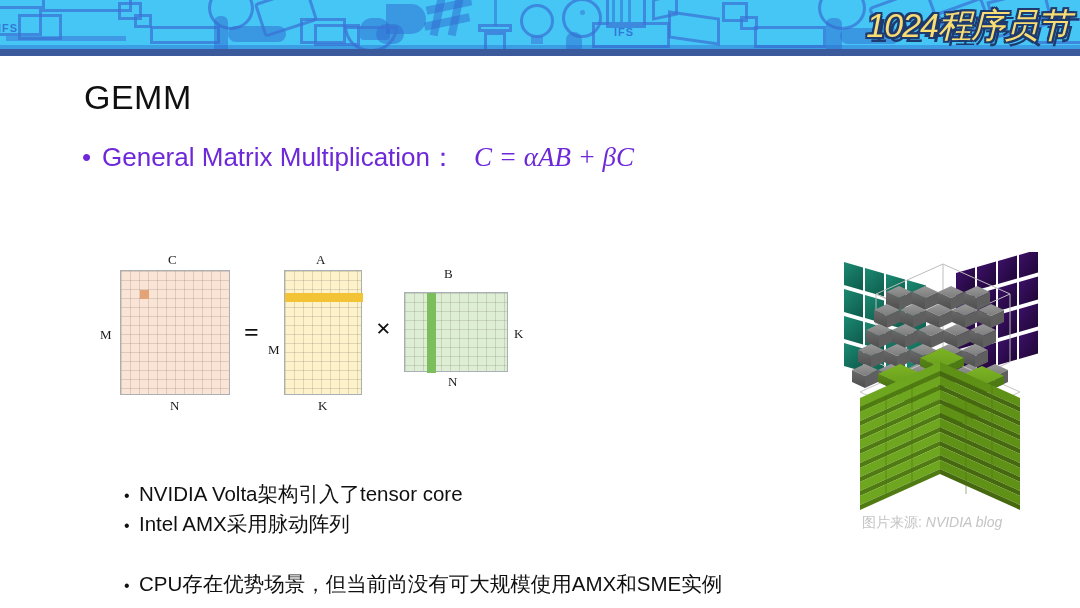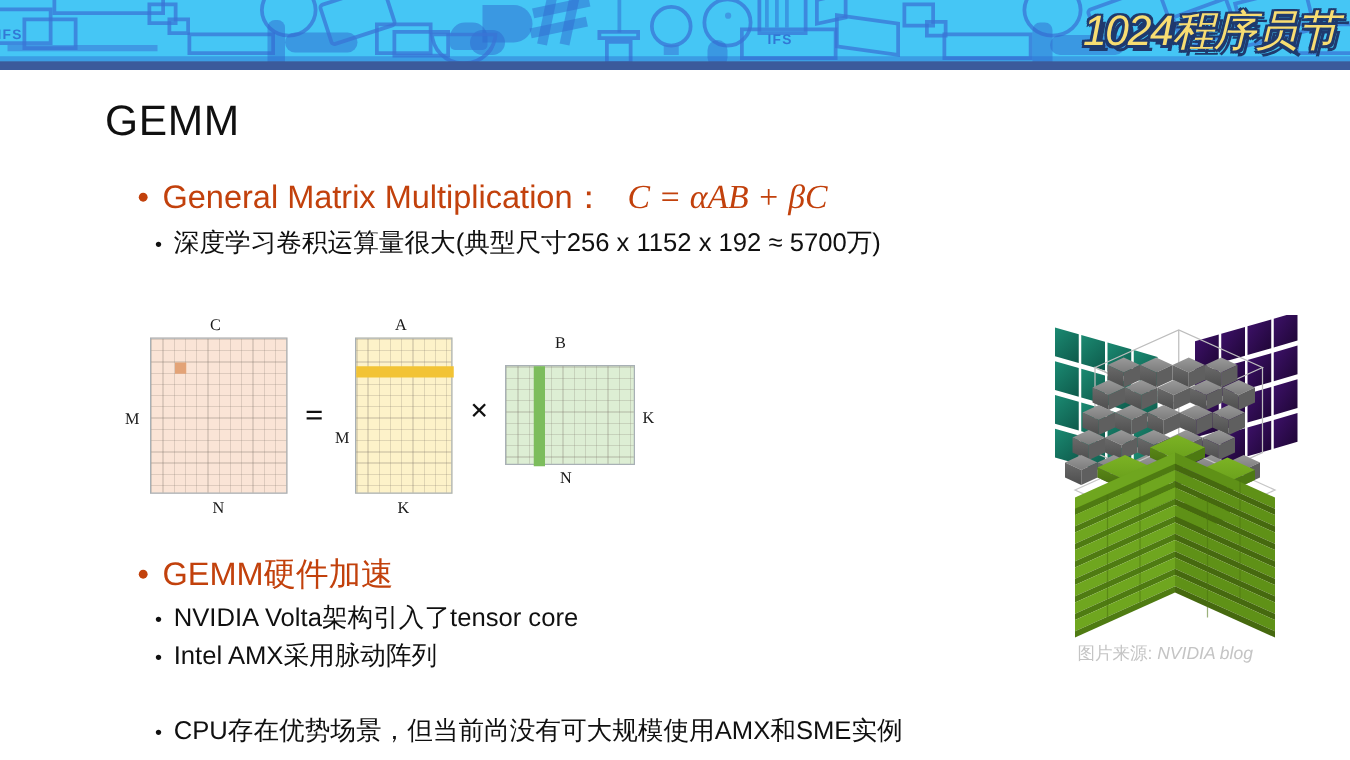--- a/index.html
+++ b/index.html
@@ -69,21 +69,21 @@
   
   #slide { position:absolute; left:0; top:56px; width:1080px; height:552px; }
 
   #title {
     position:absolute; left:84px; top:22px;
     font-size:34px; color:#101010; letter-spacing:.5px;
   }
 
   .l1 {
     position:absolute; left:82px;
-    font-size:26px; color:#c2410c; white-space:nowrap;margin-left:28px;
+    font-size:26px; color:#6d28d9; white-space:nowrap;
   }
   .l1 .bul { display:inline-block; width:20px; }
   .l2 {
     position:absolute; left:124px;
     font-size:20.5px; color:#101010; white-space:nowrap;
   }
   .l2 .bul { display:inline-block; width:15px; font-size:16px; }
 
   .formula {
     font-family:"Liberation Serif", serif;
@@ -195,23 +195,20 @@
 </div>
 
 <div id="slide">
 
   <div id="title">GEMM</div>
 
   <div class="l1" style="top:84px;">
     <span class="bul">•</span><span>General Matrix Multiplication：</span><span class="formula">C =  αAB + βC</span>
   </div>
 
-  <div class="l2" style="top:124px;">
-    <span class="bul">•</span><span>深度学习卷积运算量很大(典型尺寸256 x 1152 x 192 ≈ 5700万)</span>
-  </div>
 
 
   <div id="diagram">
 
     <span class="matlabel" style="left:72px;top:0px;">C</span>
     <div class="mat" style="left:24px;top:18px;width:110px;height:125px;background:#fae4d6;">
       <div class="gridbg"></div>
       <div class="hl" style="left:19px;top:19px;width:9px;height:9px;background:#e3a377;"></div>
     </div>
     <span class="matlabel" style="left:4px;top:75px;">M</span>
@@ -231,23 +228,20 @@
 
     <span class="matlabel" style="left:348px;top:14px;">B</span>
     <div class="mat" style="left:308px;top:40px;width:104px;height:80px;background:#ddeed4;">
       <div class="gridbg"></div>
       <div class="hl" style="left:22px;top:0;width:9px;height:80px;background:#7cbd5c;"></div>
     </div>
     <span class="matlabel" style="left:418px;top:74px;">K</span>
     <span class="matlabel" style="left:352px;top:122px;">N</span>
   </div>
 
-  <div class="l1" style="top:386px;">
-    <span class="bul">•</span><span>GEMM硬件加速</span>
-  </div>
   <div class="l2" style="top:424px;">
     <span class="bul">•</span><span>NVIDIA Volta架构引入了tensor core</span>
   </div>
   <div class="l2" style="top:454px;">
     <span class="bul">•</span><span>Intel AMX采用脉动阵列</span>
   </div>
   <div class="l2" style="top:514px;">
     <span class="bul">•</span><span>CPU存在优势场景，但当前尚没有可大规模使用AMX和SME实例</span>
   </div>
 

